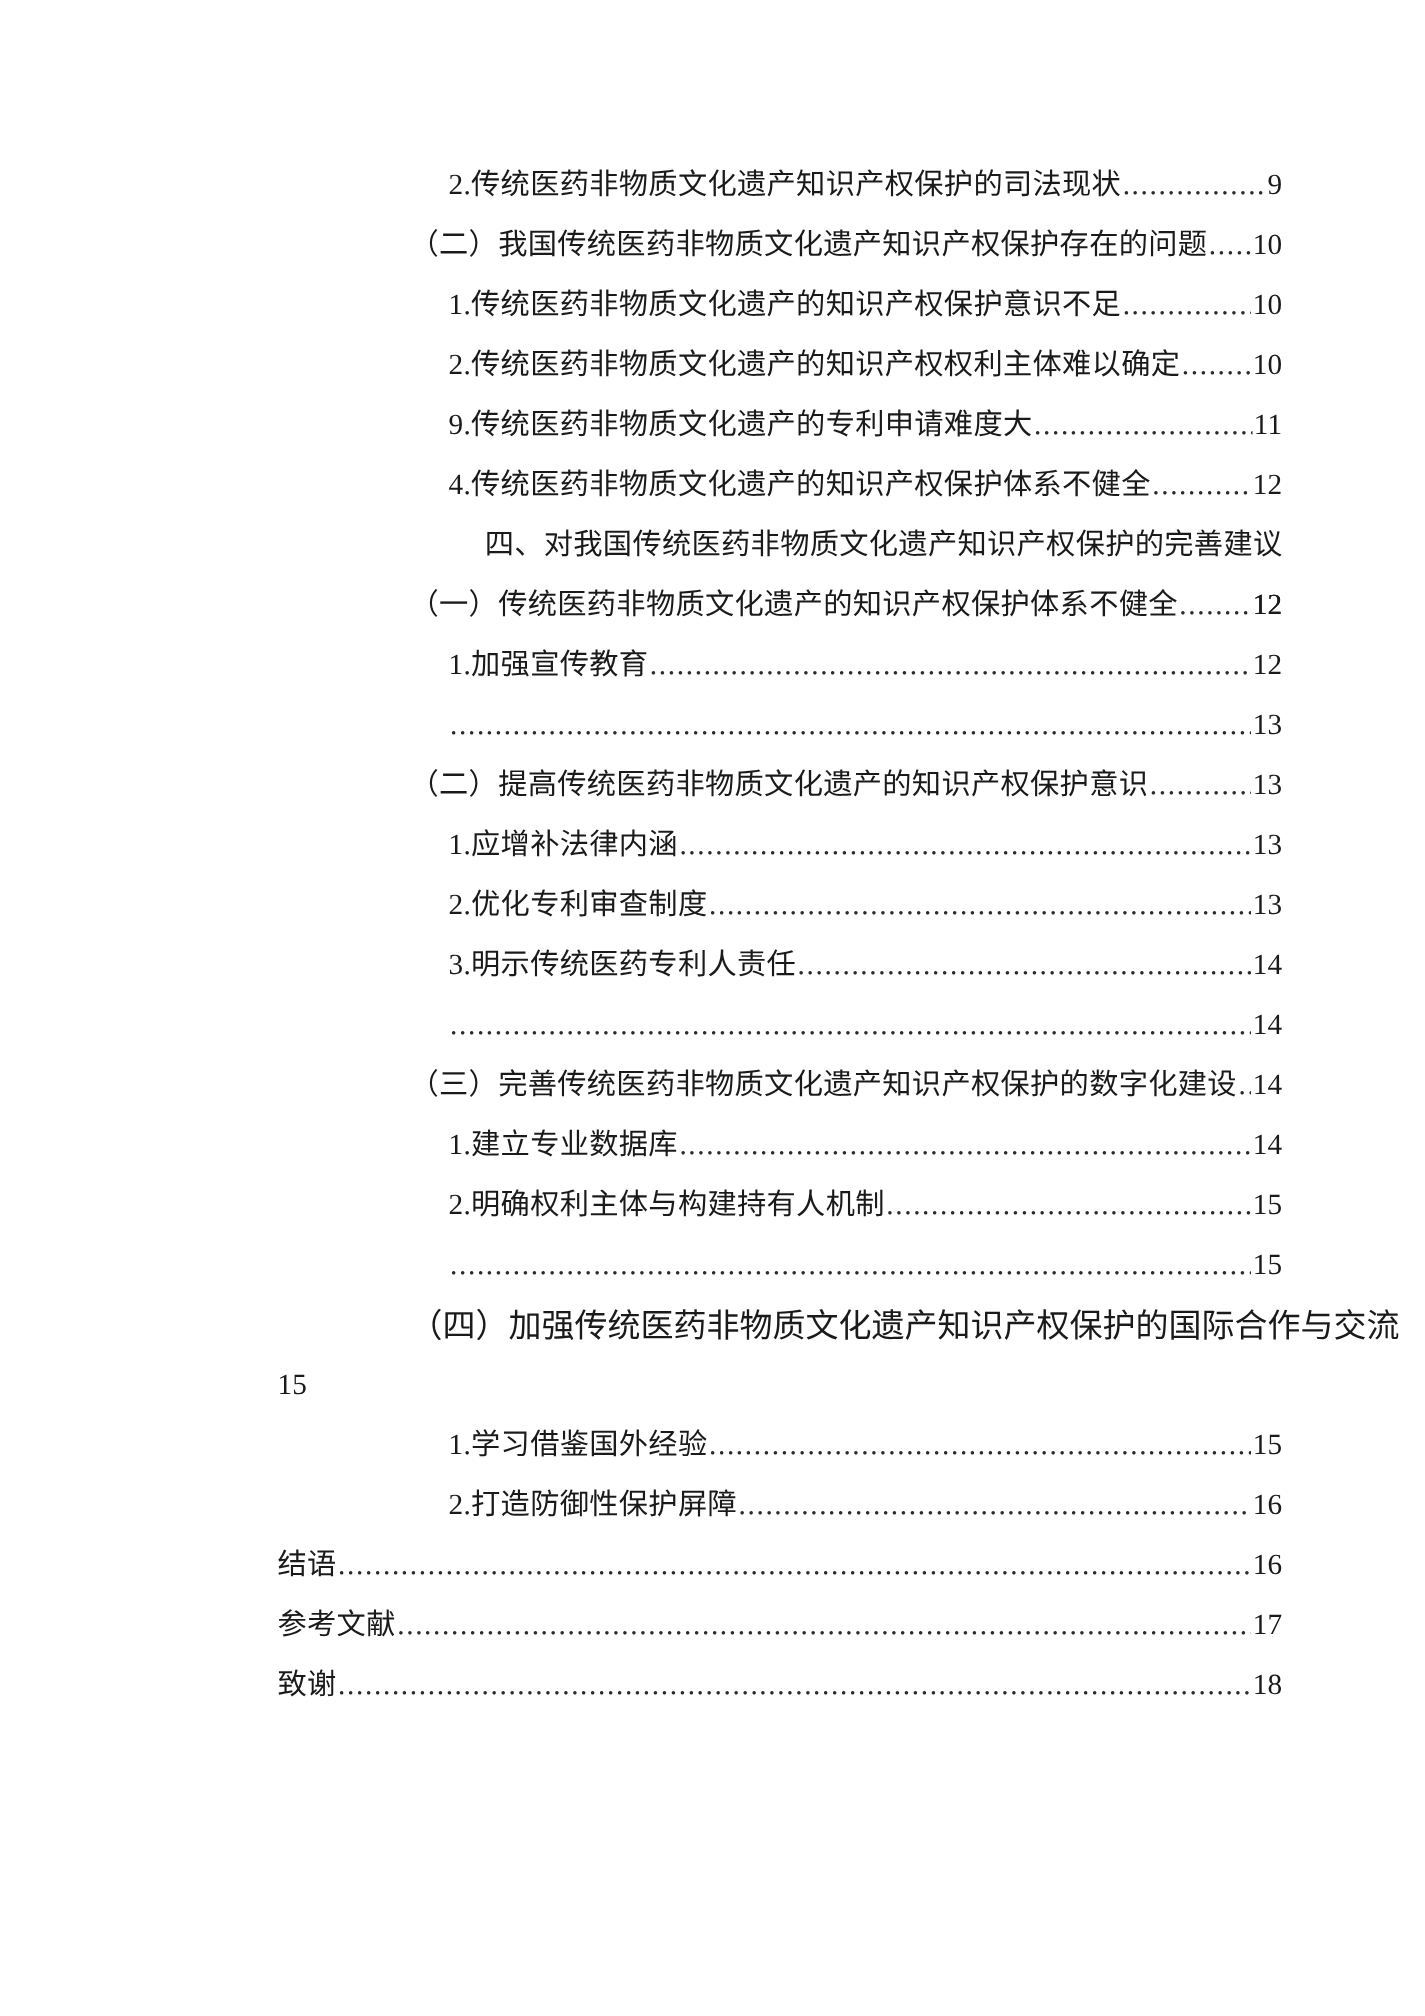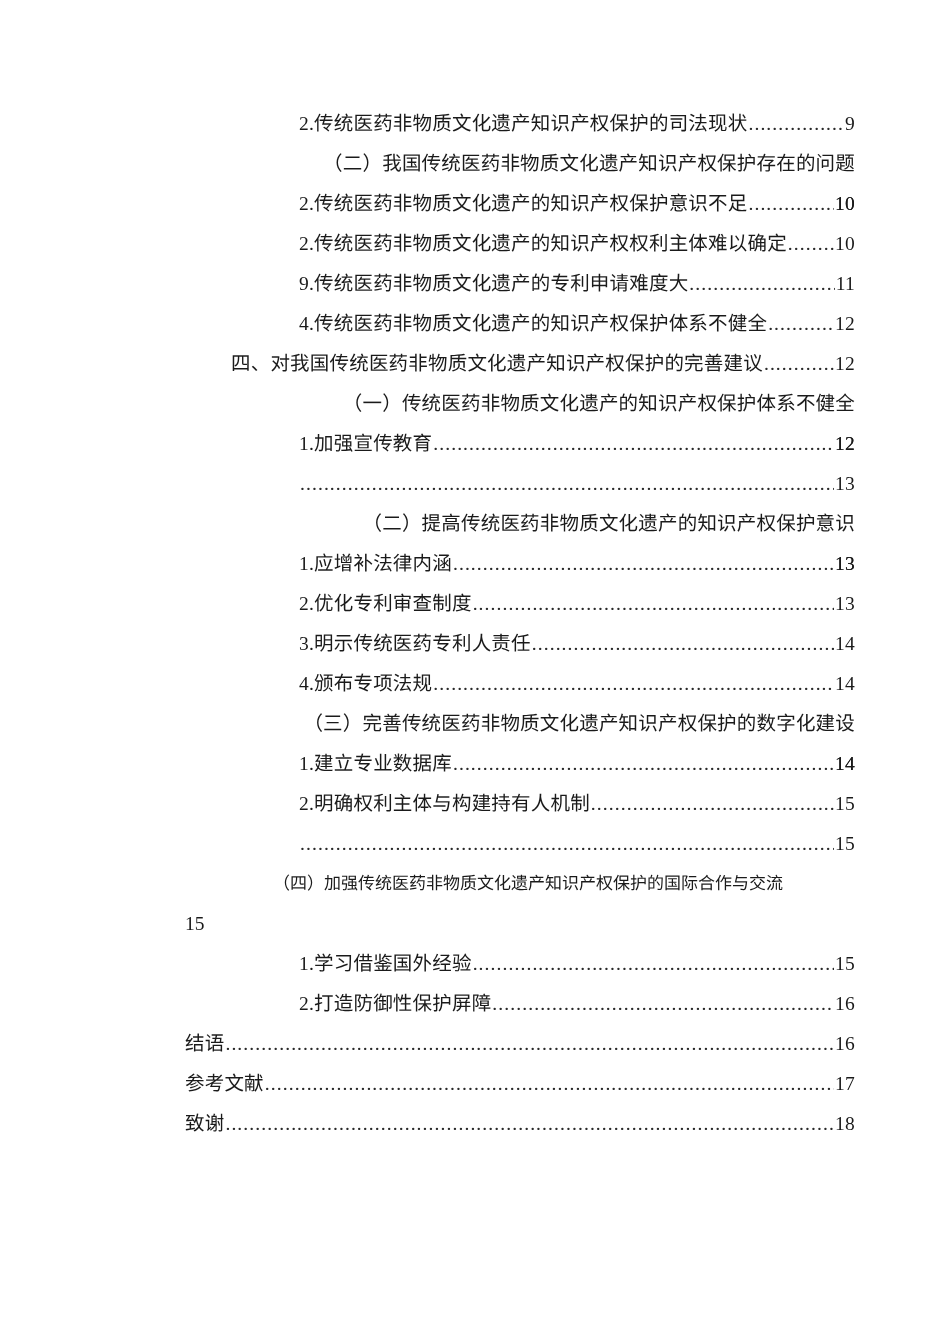--- a/index.html
+++ b/index.html
@@ -67,32 +67,32 @@
 
   .toc-entry .page-num {
     flex: 0 0 auto;
     text-align: right;
     font-size: 19.5px;
     letter-spacing: 0.2px;
   }
 
   
   .lvl-0 { padding-left: 0px; }     
-  .lvl-1 { padding-left: 46px; }    
-  .lvl-2 { padding-left: 88px; flex-direction: column; }    
+  .lvl-1 { padding-left: 46px; flex-direction: column; }    
+  .lvl-2 { padding-left: 88px; }    
   .lvl-3 { padding-left: 114px; }   
 
   
   .toc-list { margin-left: 45px; }
 
   
   .wrap-head {
     display: flex;
     height: 40px;
-    font-size: 17px;
+    font-size: 22px;
     line-height: 40px;
     white-space: nowrap;
   }
   .wrap-tail {
     display: flex;
     align-items: flex-end;
     height: 40px;
     font-size: 19.5px;
     line-height: 40px;
     white-space: nowrap;
@@ -108,21 +108,21 @@
         <span class="entry-text">2.传统医药非物质文化遗产知识产权保护的司法现状</span>
         <span class="leader"></span>
         <span class="page-num">9</span>
       </li>
       <li class="toc-entry lvl-2">
         <span class="entry-text">（二）我国传统医药非物质文化遗产知识产权保护存在的问题</span>
         <span class="leader"></span>
         <span class="page-num">10</span>
       </li>
       <li class="toc-entry lvl-3">
-        <span class="entry-text">2.传统医药非物质文化遗产的知识产权保护意识不足</span>
+        <span class="entry-text">1.传统医药非物质文化遗产的知识产权保护意识不足</span>
         <span class="leader"></span>
         <span class="page-num">10</span>
       </li>
       <li class="toc-entry lvl-3">
         <span class="entry-text">2.传统医药非物质文化遗产的知识产权权利主体难以确定</span>
         <span class="leader"></span>
         <span class="page-num">10</span>
       </li>
       <li class="toc-entry lvl-3">
         <span class="entry-text">9.传统医药非物质文化遗产的专利申请难度大</span>
@@ -167,21 +167,20 @@
         <span class="entry-text">2.优化专利审查制度</span>
         <span class="leader"></span>
         <span class="page-num">13</span>
       </li>
       <li class="toc-entry lvl-3">
         <span class="entry-text">3.明示传统医药专利人责任</span>
         <span class="leader"></span>
         <span class="page-num">14</span>
       </li>
       <li class="toc-entry lvl-3">
-        <span class="entry-text">4.颁布专项法规</span>
         <span class="leader"></span>
         <span class="page-num">14</span>
       </li>
       <li class="toc-entry lvl-2">
         <span class="entry-text">（三）完善传统医药非物质文化遗产知识产权保护的数字化建设</span>
         <span class="leader"></span>
         <span class="page-num">14</span>
       </li>
       <li class="toc-entry lvl-3">
         <span class="entry-text">1.建立专业数据库</span>

